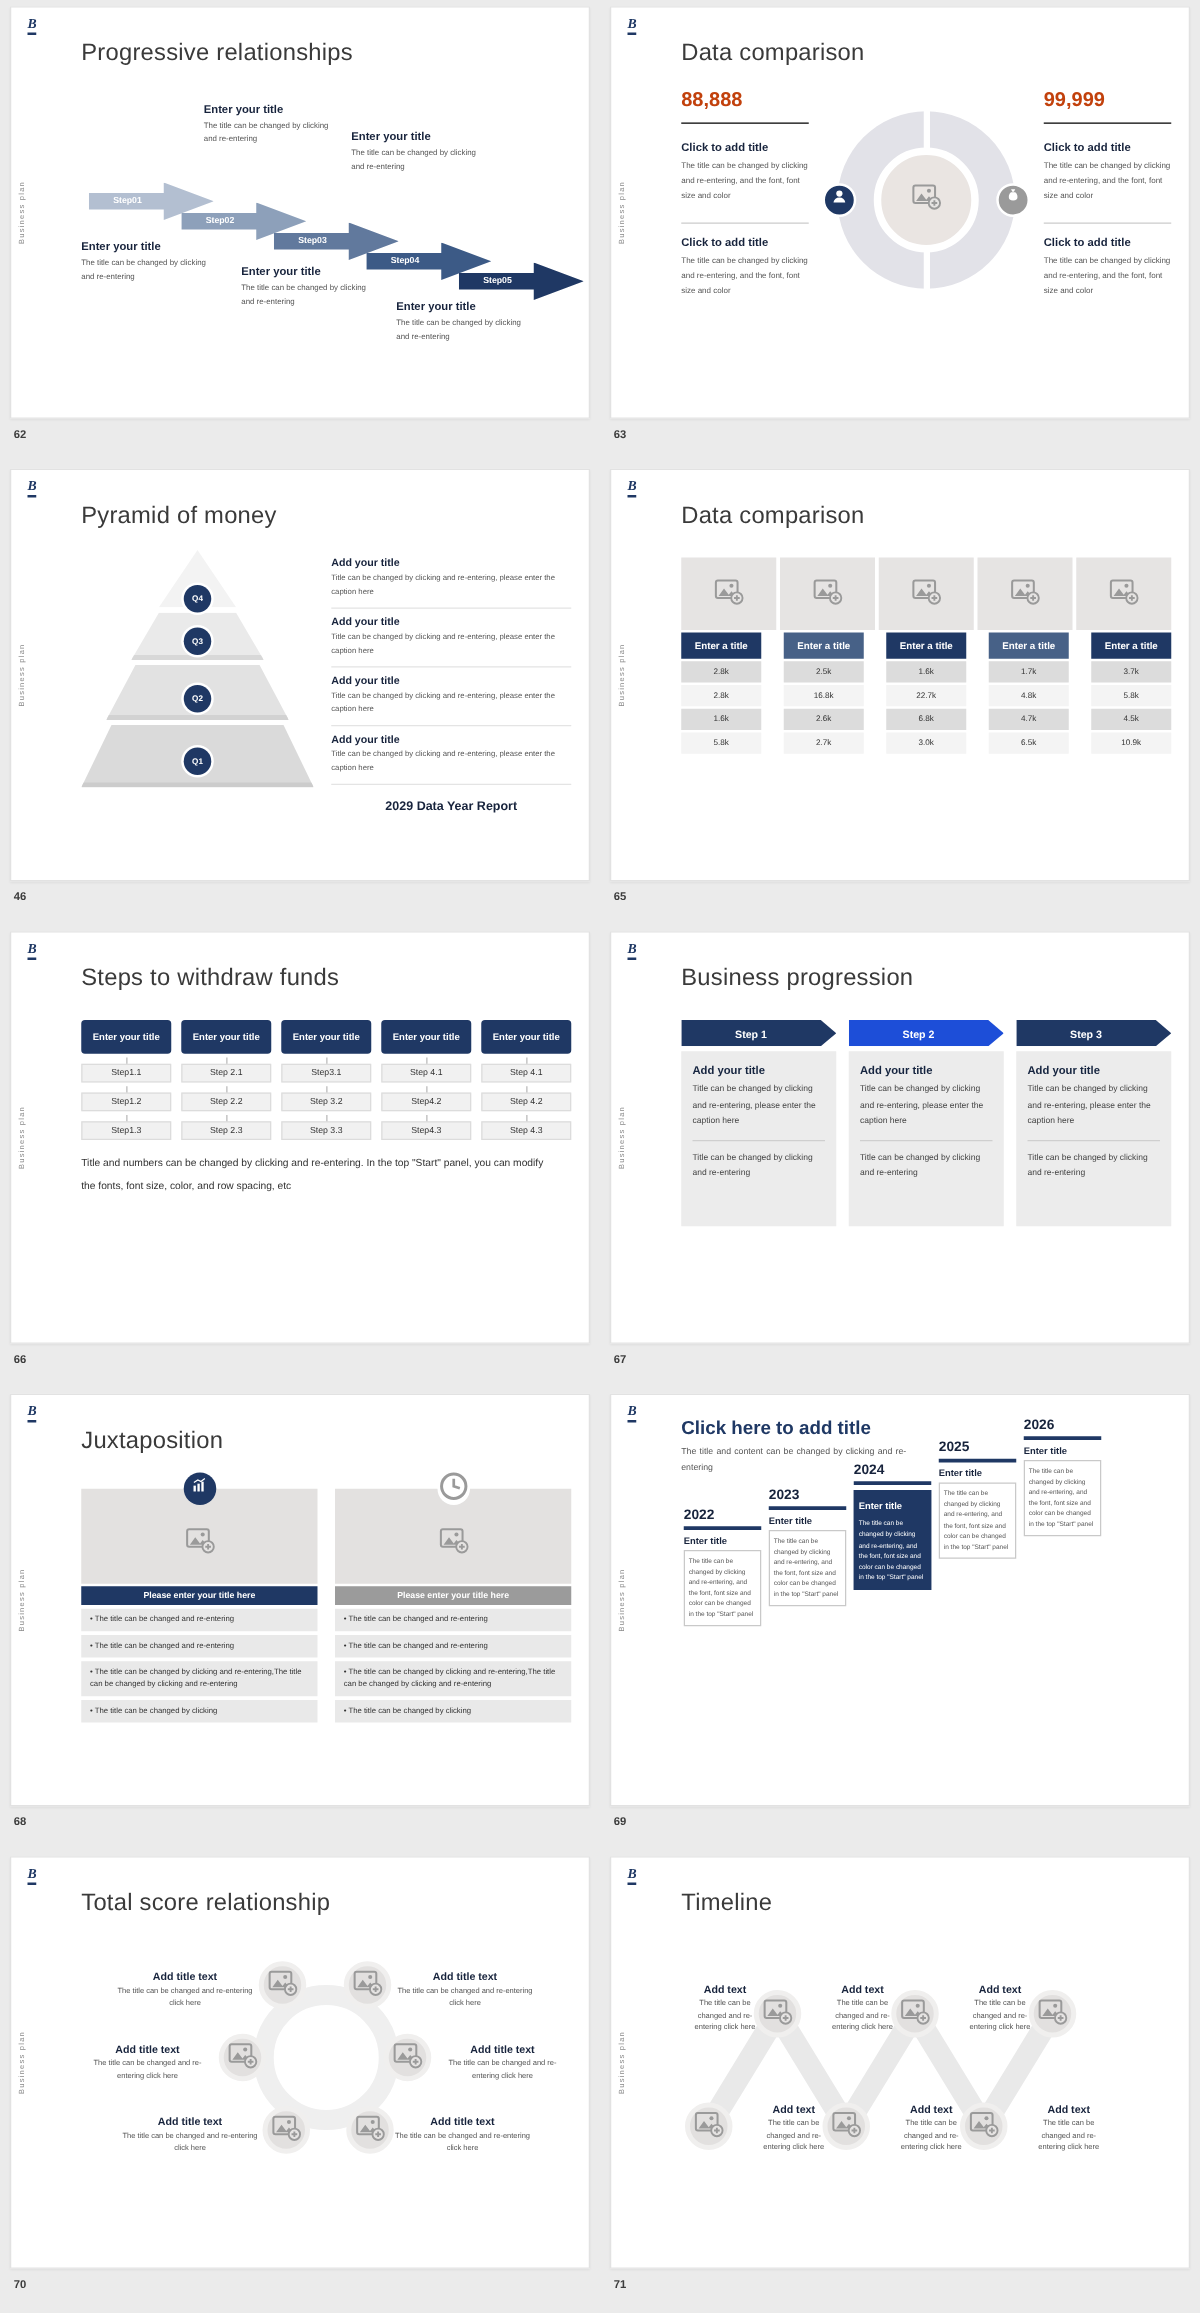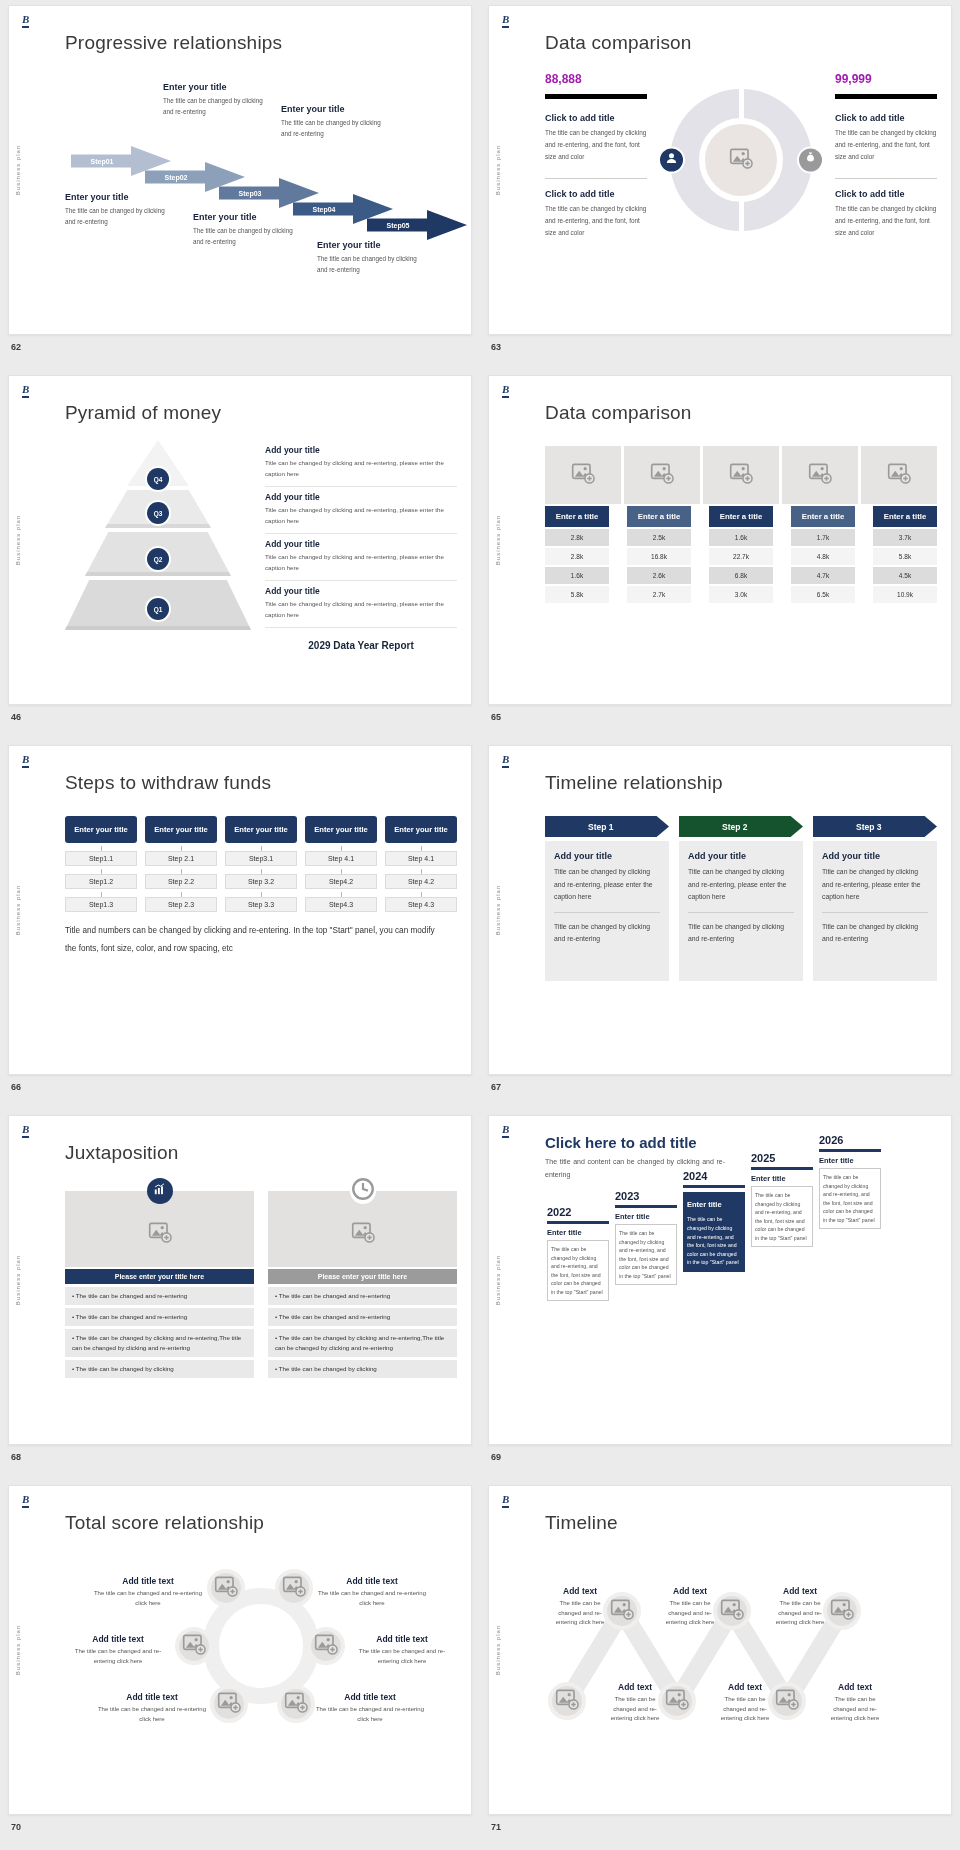--- a/index.html
+++ b/index.html
@@ -29,21 +29,21 @@
   .c5{ left:302px;top:156px; background:#1f3864; z-index:5; }
   .tb { position:absolute; width:112px; }
   .tb .bt { font-size:9px; margin-bottom:3px; }
   .tb .bc { font-size:6.3px; line-height:1.8; }
   .t1{ left:98px;  top:28px; } .t2{ left:216px; top:50px; }
   .b1{ left:0px;   top:138px; } .b2{ left:128px; top:158px; } .b3{ left:252px; top:186px; }
 
   
   .s63-grid { display:flex; margin-top:18px; }
   .s63-col { width:102px; }
-  .bignum { font-size:12px; font-weight:bold; color:#a21caf; padding-bottom:8px; border-bottom:5px solid #000000; margin-bottom:10px; }
+  .bignum { font-size:16px; font-weight:bold; color:#c2410c; padding-bottom:8px; border-bottom:1px solid #000000; margin-bottom:10px; }
   .cta { padding:4px 0 8px 0; }
   .cta + .cta { border-top:1px solid #ccc; margin-top:6px; padding-top:10px; }
   .cta .bt { font-size:9px; margin-bottom:4px; }
   .cta .bc { font-size:6.4px; line-height:1.9; }
   .donut-wrap { flex:1; display:flex; align-items:center; justify-content:center; }
   .donut { position:relative; width:142px; height:142px; border-radius:50%; background:#e2e2e8; }
   .donut::before { content:''; position:absolute; left:50%; top:-2px; width:5px; height:146px; margin-left:-2.5px; background:#fff; }
   .donut-inner { position:absolute; left:50%; top:50%; transform:translate(-50%,-50%); width:84px; height:84px; border-radius:50%; background:#eae5e2; border:6px solid #fff; display:flex; align-items:center; justify-content:center; z-index:1; }
   .mini { position:absolute; top:50%; transform:translateY(-50%); width:27px; height:27px; border-radius:50%; display:flex; align-items:center; justify-content:center; z-index:2; border:2px solid #fff; }
   .mini.left { left:-12px; background:#1f3864; }
@@ -82,21 +82,21 @@
   .shead { background:#1f3864; border-radius:3px; color:#fff; font-weight:bold; font-size:7.6px; min-height:27px; display:flex; align-items:center; justify-content:center; text-align:center; padding:2px 6px; }
   .scell { position:relative; margin-top:8px; background:#f1f1f1; border:1px solid #dcdcdc; height:15px; line-height:13px; text-align:center; font-size:7px; color:#333; }
   .scell::before { content:''; position:absolute; top:-6px; left:50%; width:1px; height:5px; background:#b9b9b9; }
   .s66-note { margin-top:10px; font-size:8.2px; color:#333; line-height:2.2; width:96%; }
 
   
   .tcols { display:flex; gap:10px; margin-top:22px; }
   .tcol { flex:1; }
   .tarrow { height:21px; clip-path:polygon(0 0,90% 0,100% 50%,90% 100%,0 100%); color:#fff; font-weight:bold; font-size:8.5px; display:flex; align-items:center; justify-content:center; padding-right:10%; }
   .tcol:nth-child(1) .tarrow, .tcol:nth-child(3) .tarrow { background:#1f3864; }
-  .tcol:nth-child(2) .tarrow { background:#14532d; }
+  .tcol:nth-child(2) .tarrow { background:#1d4ed8; }
   .tpanel { margin-top:4px; background:#ececec; padding:10px 9px; height:140px; }
   .tpanel .bt { font-size:9px; color:#15243f; margin-bottom:5px; }
   .tpanel .bc { font-size:6.8px; color:#444; line-height:1.85; }
   .tdiv { border-top:1px solid #cfcfcf; margin:8px 0; }
 
   
   .jcols { display:flex; gap:14px; margin-top:14px; }
   .jcol { flex:1; }
   .jicon { width:26px; height:26px; border-radius:50%; margin:0 auto -13px auto; position:relative; z-index:2; display:flex; align-items:center; justify-content:center; }
   .jicon.navy { background:#1f3864; }
@@ -450,21 +450,21 @@
       </div>
     </div>
     <div class="pnum">66</div>
   </div>
 
   <div class="cell">
     <div class="thumb">
       <span class="logo">B</span>
       <span class="vlabel">Business plan</span>
       <div class="content">
-        <div class="stitle">Timeline relationship</div>
+        <div class="stitle">Business progression</div>
         <div class="tcols">
           <div class="tcol">
             <div class="tarrow">Step 1</div>
             <div class="tpanel">
               <div class="bt">Add your title</div>
               <div class="bc">Title can be changed by clicking and re-entering, please enter the caption here</div>
               <div class="tdiv"></div>
               <div class="bc">Title can be changed by clicking and re-entering</div>
             </div>
           </div>

